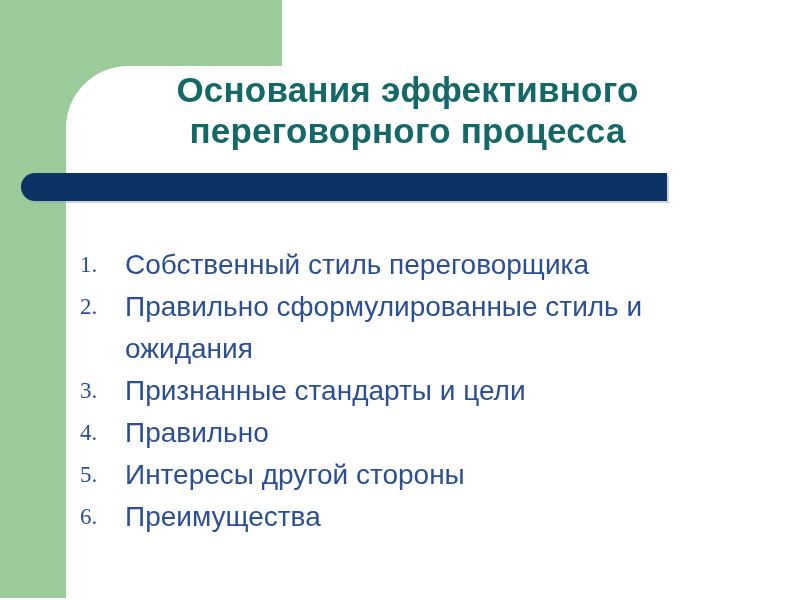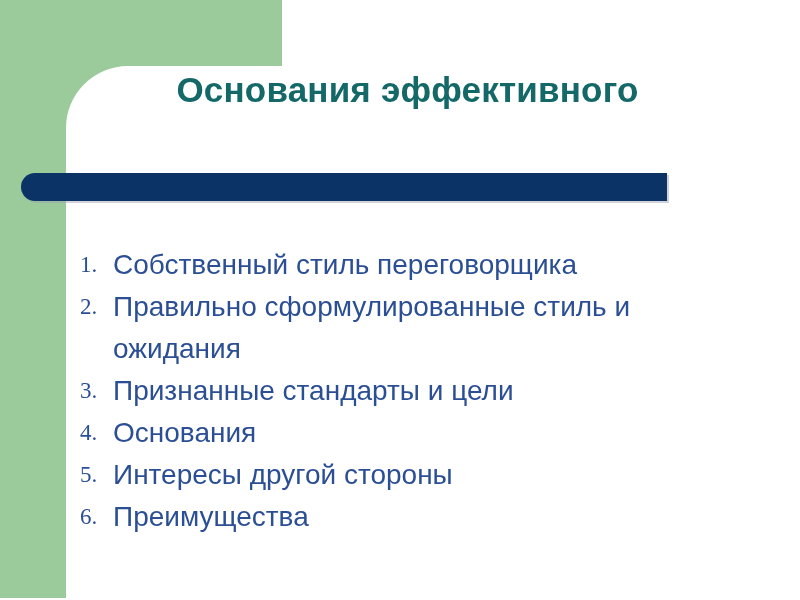--- a/index.html
+++ b/index.html
@@ -67,32 +67,34 @@
   .numbered-list .num{
     flex:0 0 33px;
     font-family:"Liberation Serif", serif;
     font-size:23px;
     line-height:42px;
     color:var(--body);
   }
   .numbered-list .txt{
     flex:1 1 auto;
     color:var(--body);
+    margin-left:12px;
   }
 </style>
 </head>
 <body>
 
 <div class="slide">
   <div class="green-panel"></div>
   <div class="content-panel"></div>
   <div class="navy-bar"></div>
 
   <div class="slide-title">
     <div>Основания эффективного</div>
+    <div>переговорного процесса</div>
   </div>
 
   <ol class="numbered-list">
 
       <li>
         <span class="num">1.</span>
         <span class="txt">Собственный стиль переговорщика</span>
       </li>
 
       <li>
@@ -100,21 +102,21 @@
         <span class="txt">Правильно сформулированные стиль и ожидания</span>
       </li>
 
       <li>
         <span class="num">3.</span>
         <span class="txt">Признанные стандарты и цели</span>
       </li>
 
       <li>
         <span class="num">4.</span>
-        <span class="txt">Основания</span>
+        <span class="txt">Правильно</span>
       </li>
 
       <li>
         <span class="num">5.</span>
         <span class="txt">Интересы другой стороны</span>
       </li>
 
       <li>
         <span class="num">6.</span>
         <span class="txt">Преимущества</span>

